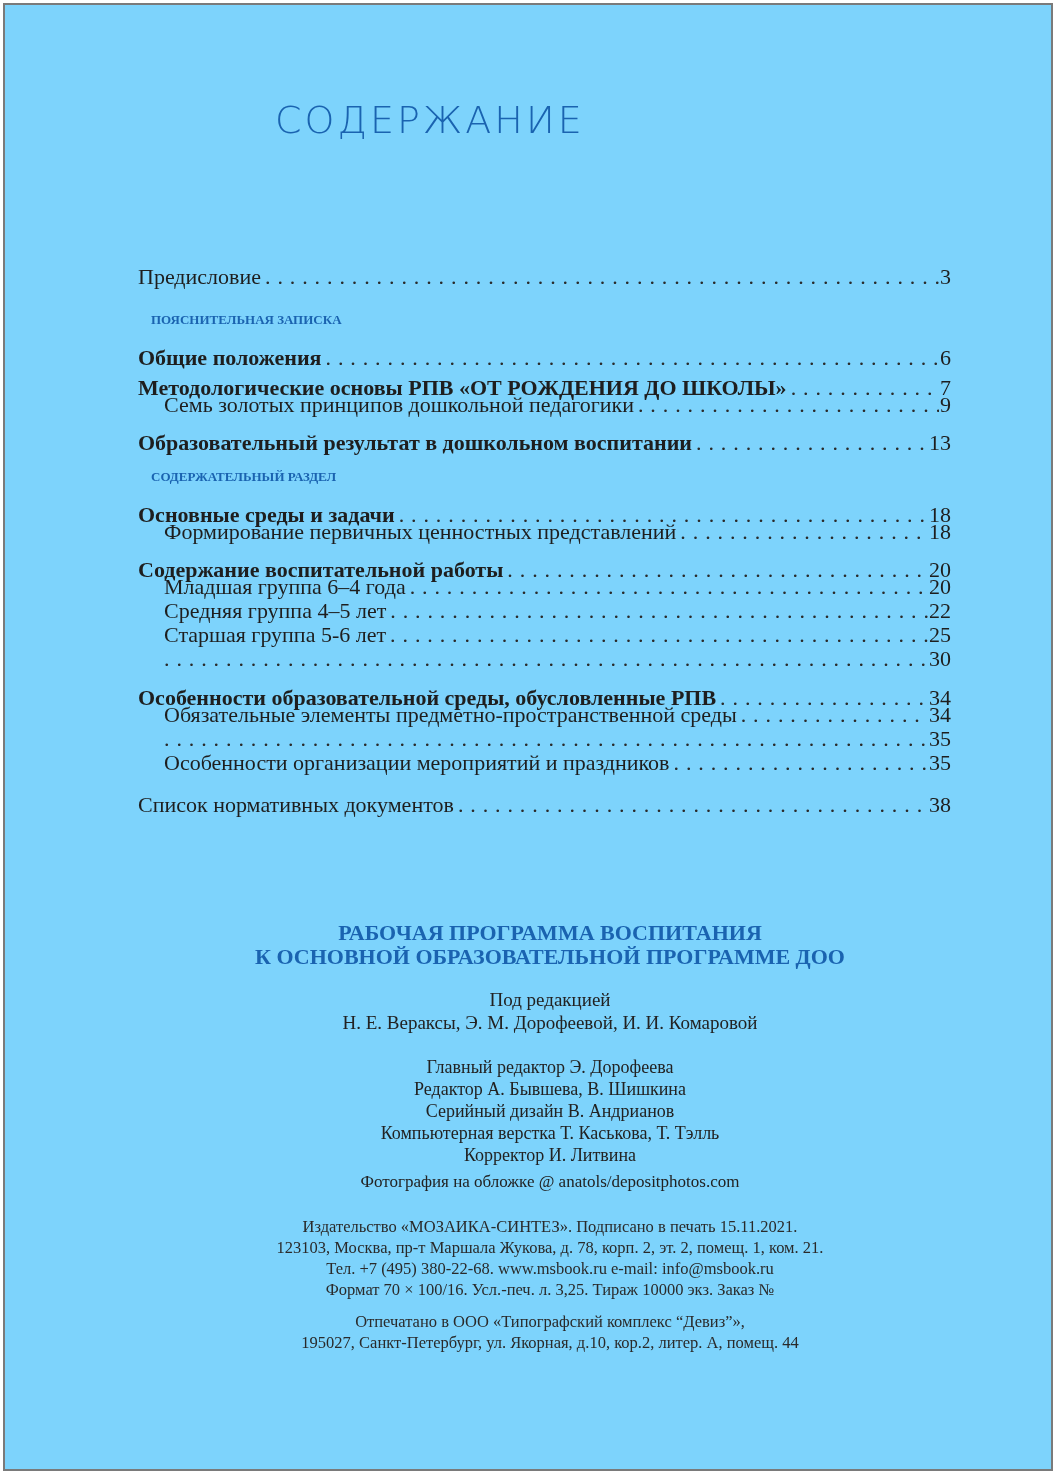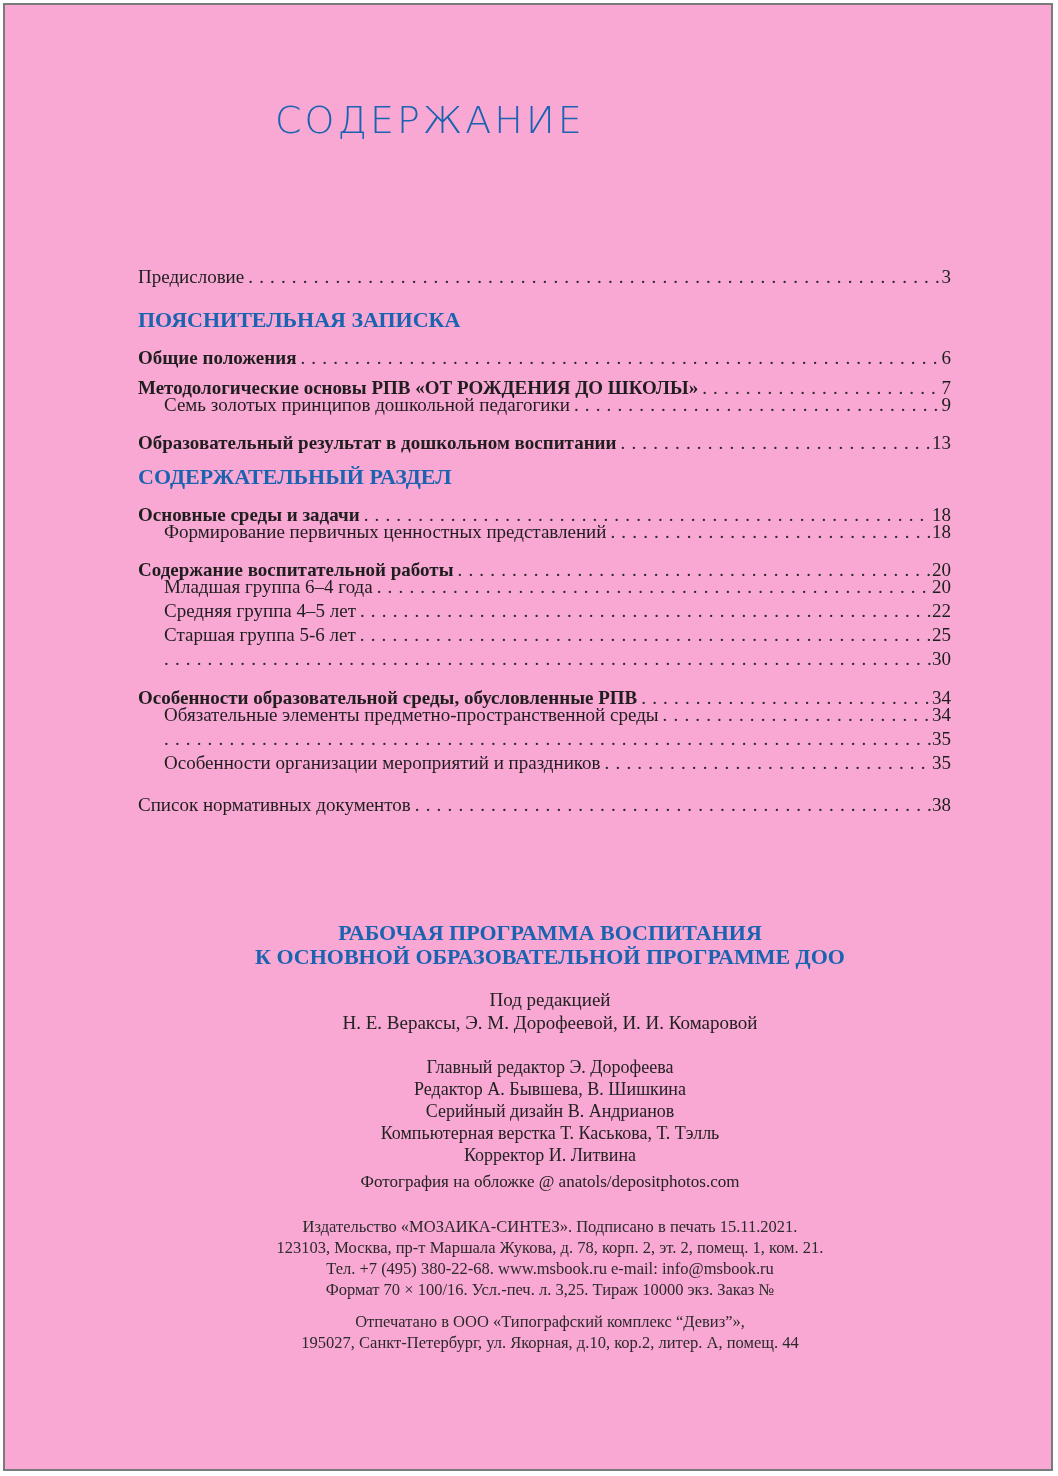--- a/index.html
+++ b/index.html
@@ -1,50 +1,50 @@
 <!DOCTYPE html>
 <html><head>
   <meta charset="utf-8">
   <style>
     html, body { margin: 0; padding: 0; background: #ffffff; }
     body { width: 1058px; height: 1476px; position: relative; overflow: hidden; }
     .page {
       position: absolute; left: 3px; top: 3px; width: 1050px; height: 1468px;
-      border: 2px solid #7a7a7a; box-sizing: border-box; background: #f9a8d4;
+      border: 2px solid #7a7a7a; box-sizing: border-box; background: #7dd3fc;
     }
     .title {
       position: absolute; left: 270px; top: 96px;
       font-family: "DejaVu Sans", sans-serif; font-weight: 300;
       font-size: 38px; letter-spacing: 3px; color: #1a63b0;
       line-height: 1;
     }
     .toc { position: absolute; left: 0; top: 0; width: 100%; }
     .row {
       position: absolute; left: 133px; width: 813px; height: 24px;
       display: flex; align-items: baseline;
-      font-family: "Liberation Serif", "DejaVu Serif", serif; font-size: 19px;
+      font-family: "Liberation Serif", "DejaVu Serif", serif; font-size: 22px;
       color: #1e1e1e; white-space: nowrap; line-height: 24px;
     }
     .row.sub { left: 159px; width: 787px; align-items: flex-end; }
     .row.bold { font-weight: bold; margin-top: 7px; }
     .row .label { flex: 0 0 auto; padding-right: 4px; }
     .row .dots {
       flex: 1 1 auto; overflow: hidden; color: #2a2a2a;
       letter-spacing: 5.2px; font-weight: normal;
     }
     .row .dots::before {
       content: ". . . . . . . . . . . . . . . . . . . . . . . . . . . . . . . . . . . . . . . . . . . . . . . . . . . . . . . . . . . . . . . . . . . . . . . . . . . . . . . . . . . . . . . . . . . . . . . . . . . . . . . . . . . . . . . . . . . . . . . .";
       letter-spacing: 0;
       word-spacing: 1.4px;
     }
     .row .page-num { flex: 0 0 auto; font-weight: normal; padding-left: 1px; }
     .section {
-      position: absolute; left: 133px;
+      position: absolute; left: 146px;
       font-family: "Liberation Serif", "DejaVu Serif", serif; font-weight: bold;
-      font-size: 22px; color: #1a63b0; line-height: 24px;
+      font-size: 13px; color: #1a63b0; line-height: 24px;
     }
     .colophon {
       position: absolute; left: 0; width: 1090px; text-align: center;
       font-family: "Liberation Serif", "DejaVu Serif", serif; color: #222;
     }
     .colophon .line { display: block; white-space: nowrap; }
     .book-title { top: 916px; font-size: 22px; font-weight: bold; color: #1a63b0; line-height: 24px; }
     .editors { top: 983px; font-size: 19px; line-height: 23px; }
     .credits { top: 1051px; font-size: 18px; line-height: 22px; }
     .photo { top: 1166px; font-size: 17px; line-height: 22px; }

